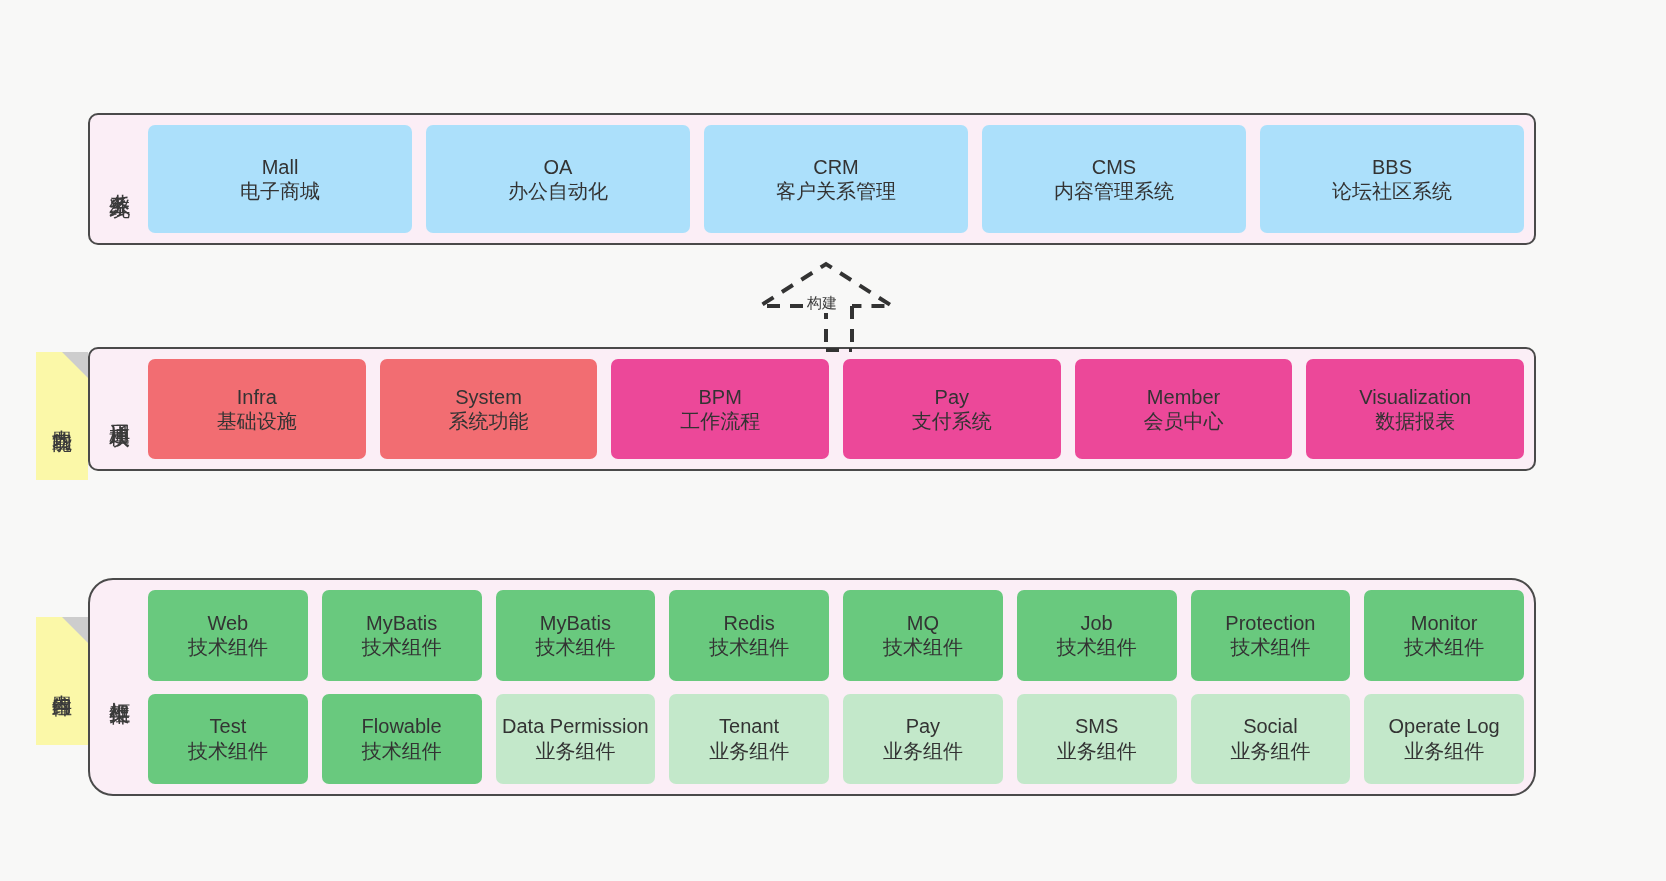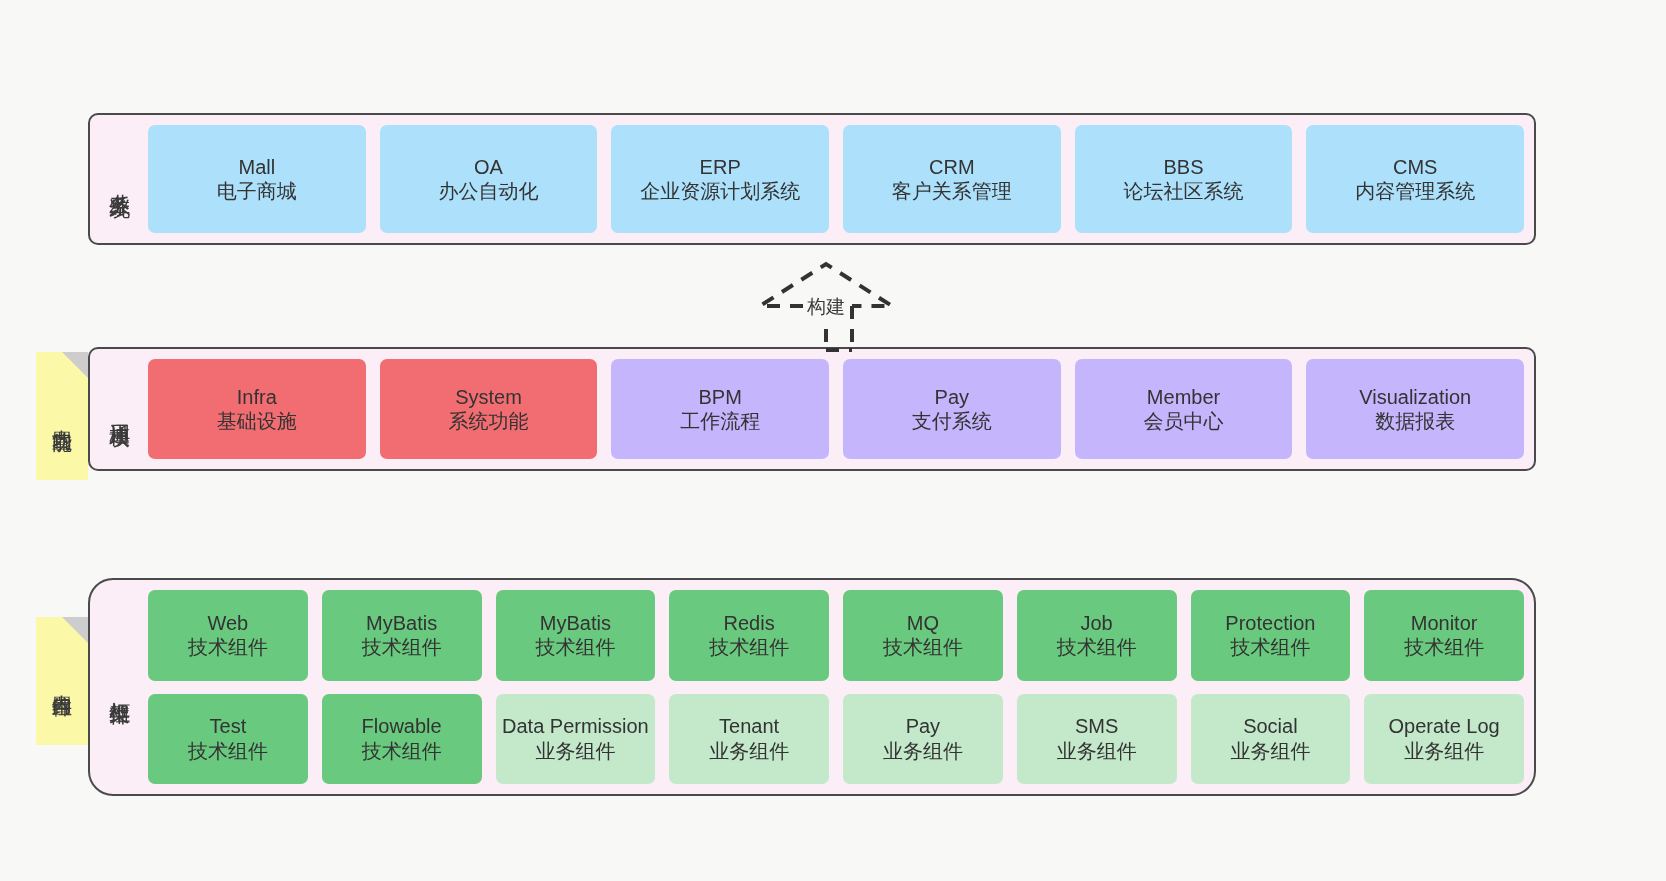--- a/index.html
+++ b/index.html
@@ -63,21 +63,21 @@
     line-height: 1.22;
     color: #333333;
     padding: 4px 6px;
   }
   .card .en { white-space: normal; }
   .card .cn { white-space: nowrap; }
 
   
   .c-blue       { background: #ace0fb; text-align: center; }
   .c-red        { background: #f26d72; }
-  .c-pink       { background: #c4b5fd; justify-content: center; }
+  .c-pink       { background: #ec4899; justify-content: center; }
   .c-green      { background: #69c97e; }
   .c-lightgreen { background: #c3e8ca; }
 
   
   .sticky {
     position: absolute;
     width: 52px;
     background: #fbf8a8;
     display: flex;
     align-items: center;
@@ -99,21 +99,21 @@
     width: 0; height: 0;
     border-left: 26px solid transparent;
     border-top: 26px solid #cdcdcd;
   }
 
   
   .arrow { position: absolute; z-index: 2; }
   .arrow svg { display: block; overflow: visible; }
   .arrow-label {
     position: absolute;
-    font-size: 19px;
+    font-size: 15px;
     color: #3a3a3a;
     background: #f8f8f7;
     padding: 0 3px;
     white-space: nowrap;
     user-select: none;
   }
 </style>
 </head>
 <body>
 
@@ -125,34 +125,30 @@
       <div class="card-row">
         <div class="card c-blue">
           <span class="en">Mall</span>
           <span class="cn">电子商城</span>
         </div>
         <div class="card c-blue">
           <span class="en">OA</span>
           <span class="cn">办公自动化</span>
         </div>
         <div class="card c-blue">
-          <span class="en">ERP</span>
-          <span class="cn">企业资源计划系统</span>
-        </div>
-        <div class="card c-blue">
           <span class="en">CRM</span>
           <span class="cn">客户关系管理</span>
         </div>
         <div class="card c-blue">
+          <span class="en">CMS</span>
+          <span class="cn">内容管理系统</span>
+        </div>
+        <div class="card c-blue">
           <span class="en">BBS</span>
           <span class="cn">论坛社区系统</span>
-        </div>
-        <div class="card c-blue">
-          <span class="en">CMS</span>
-          <span class="cn">内容管理系统</span>
         </div>
       </div>
     </div>
   </div>
 
   <div class="arrow" style="left:756px; top:262px; width:150px; height:90px;">
     <svg width="150" height="90" viewBox="0 0 150 90" fill="none">
       <g stroke="#333333" stroke-width="4" stroke-dasharray="13 10" stroke-linecap="butt">
         <path d="M70 44 L4 44 L70 2 L136 44 L96 44"></path>
         <path d="M70 44 L70 90"></path>

